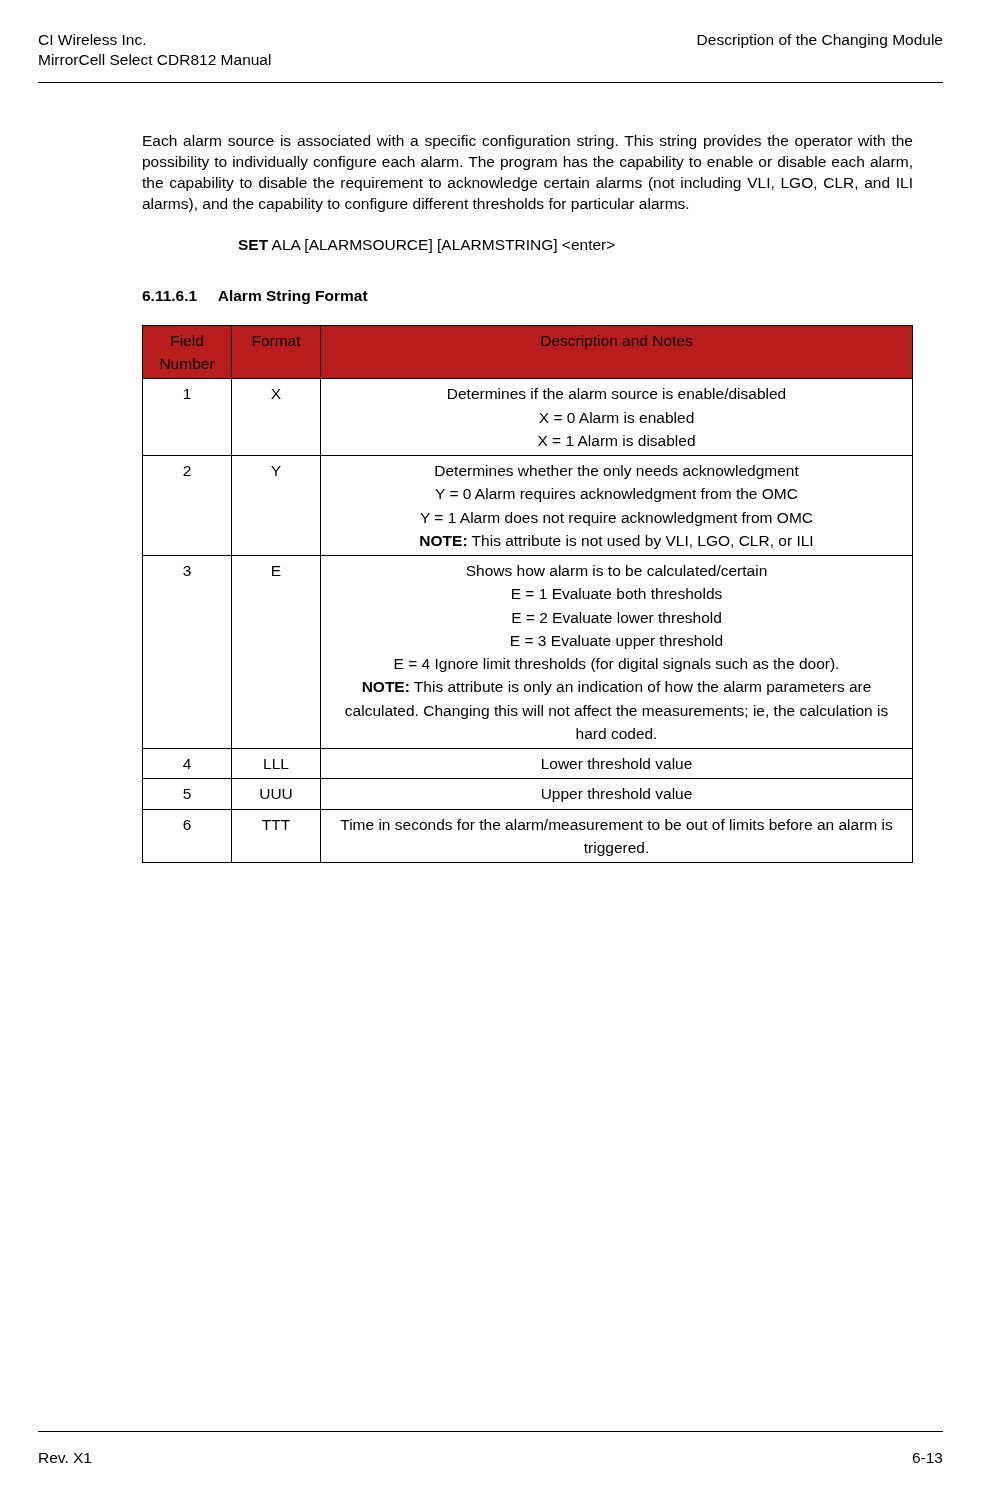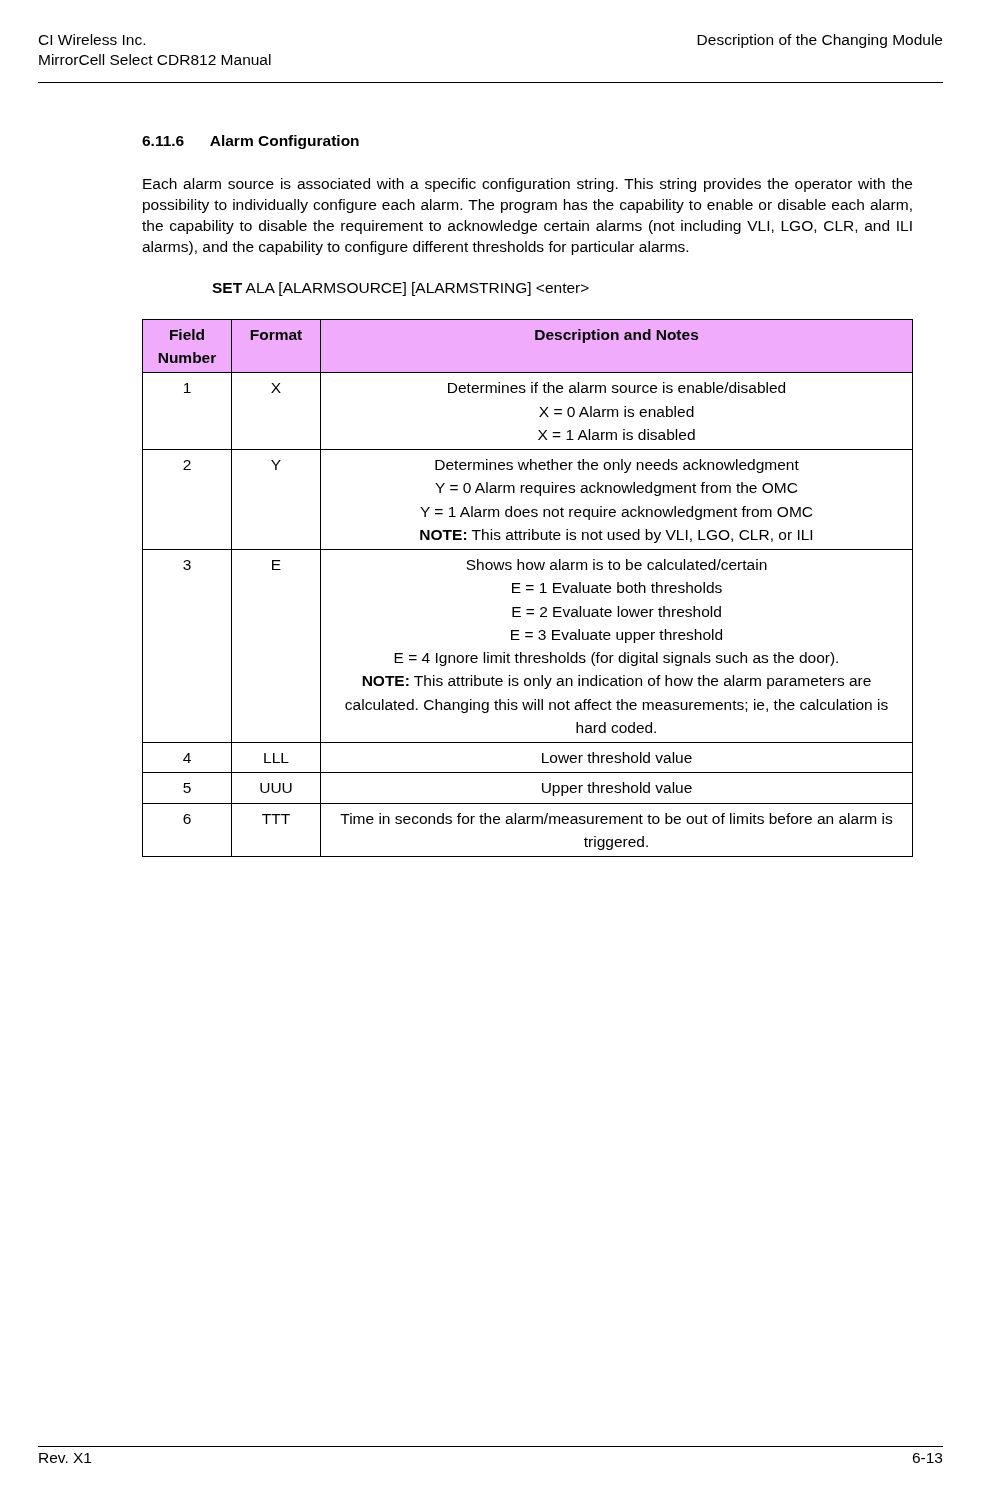--- a/index.html
+++ b/index.html
@@ -37,78 +37,78 @@
       margin: 0 0 22px 0;
     }
     h2.section-num .num { display:inline-block; width: 64px; }
     h3.subsection {
       font-size: 15.5px;
       font-weight: bold;
       margin: 30px 0 18px 0;
     }
     h3.subsection .num { display:inline-block; width: 72px; }
     p { margin: 0 0 20px 0; text-align: justify; }
-    p.cmd-line { margin-left: 70px; margin-bottom: 20px; }
+    p.cmd-line { margin-left: 96px; margin-bottom: 20px; }
     .bold { font-weight: bold; }
     table {
       border-collapse: collapse;
       width: 100%;
       font-size: 15.5px;
     }
     table td, table th {
       border: 1px solid #000;
       padding: 3px 8px 3px 8px;
       vertical-align: top;
       text-align: center;
       line-height: 1.5;
     }
     table th {
-      background: #f0abfc;
-      font-weight: bold;
+      background: #b91c1c;
+      font-weight: normal;
     }
     .col-num { width: 72px; text-align: center; }
     .col-fmt { width: 72px; text-align: center; }
     td.center { text-align: center; }
     .footer {
       display: flex;
       justify-content: space-between;
       border-top: 1px solid #000;
-      padding-top: 1px;
+      padding-top: 16px;
       margin-top: 20px;
     }
     .desc-line { display: block; }
   </style>
 </head>
 <body>
 
 <div class="header">
   <div class="header-left">
     <div>CI Wireless Inc.</div>
     <div>MirrorCell Select CDR812 Manual</div>
   </div>
   <div class="header-right">
     <div>Description of the Changing Module</div>
   </div>
 </div>
 
 <div class="content">
 
-  <h2 class="section-num">
-    <span class="num">6.11.6</span>
-    <span>Alarm Configuration</span>
-  </h2>
 
   <p>Each alarm source is associated with a specific configuration string. This string provides the operator with the possibility to individually configure each alarm. The program has the capability to enable or disable each alarm, the capability to disable the requirement to acknowledge certain alarms (not including VLI, LGO, CLR, and ILI alarms), and the capability to configure different thresholds for particular alarms.</p>
 
 
   <p class="cmd-line">
     <span class="bold">SET</span><span> ALA [ALARMSOURCE] [ALARMSTRING] &lt;enter&gt;</span>
   </p>
 
 
+  <h3 class="subsection">
+    <span class="num">6.11.6.1</span>
+    <span>Alarm String Format</span>
+  </h3>
 
   <table>
     <thead>
       <tr>
         <th class="col-num">Field Number</th>
         <th class="col-fmt">Format</th>
         <th>Description and Notes</th>
       </tr>
     </thead>
     <tbody id="table-body">

